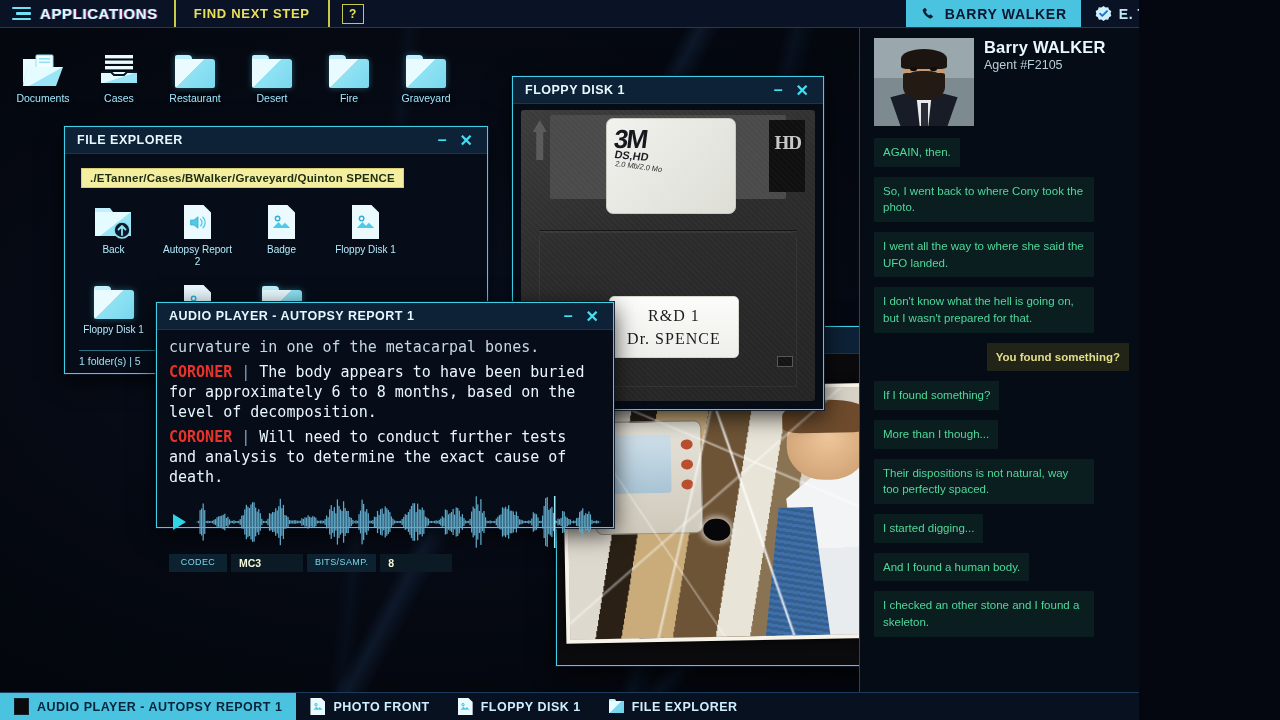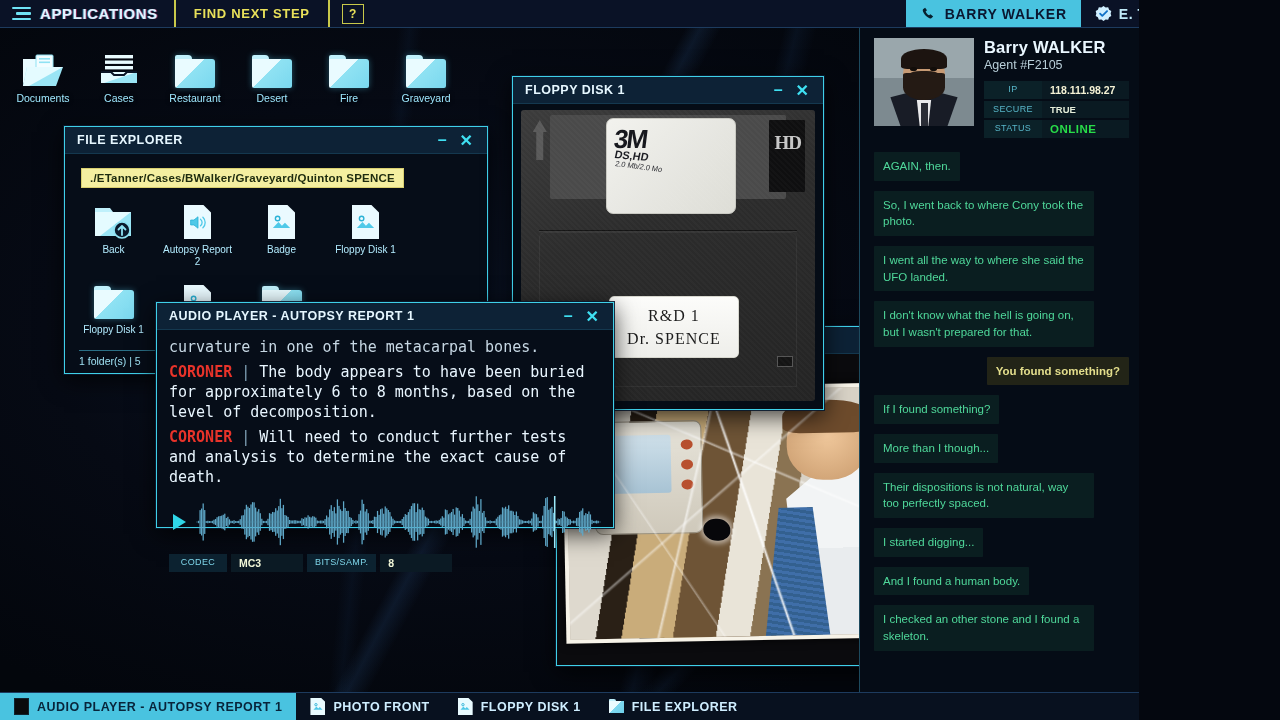--- a/index.html
+++ b/index.html
@@ -881,34 +881,20 @@
         <div class="pp-face"></div>
         <div class="pp-hair"></div>
         <div class="pp-beard"></div>
         <div class="pp-stache"></div>
         <div class="pp-eye" style="left:36%"></div>
         <div class="pp-eye" style="left:56%"></div>
       </div>
       <div class="prof-info">
         <div class="prof-name">Barry WALKER</div>
         <div class="prof-role">Agent #F2105</div>
-        <div class="kv-table">
-          <div class="kv">
-            <div class="k">IP</div>
-            <div class="v ip">118.111.98.27</div>
-          </div>
-          <div class="kv">
-            <div class="k">SECURE</div>
-            <div class="v sec">TRUE</div>
-          </div>
-          <div class="kv">
-            <div class="k">STATUS</div>
-            <div class="v on">ONLINE</div>
-          </div>
-        </div>
       </div>
     </div>
 
     <div class="chat">
       <div class="msg them">AGAIN, then.</div>
       <div class="msg them">So, I went back to where Cony took the photo.</div>
       <div class="msg them">I went all the way to where she said the UFO landed.</div>
       <div class="msg them">I don't know what the hell is going on, but I wasn't prepared for that.</div>
       <div class="msg me">You found something?</div>
       <div class="msg them">If I found something?</div>

